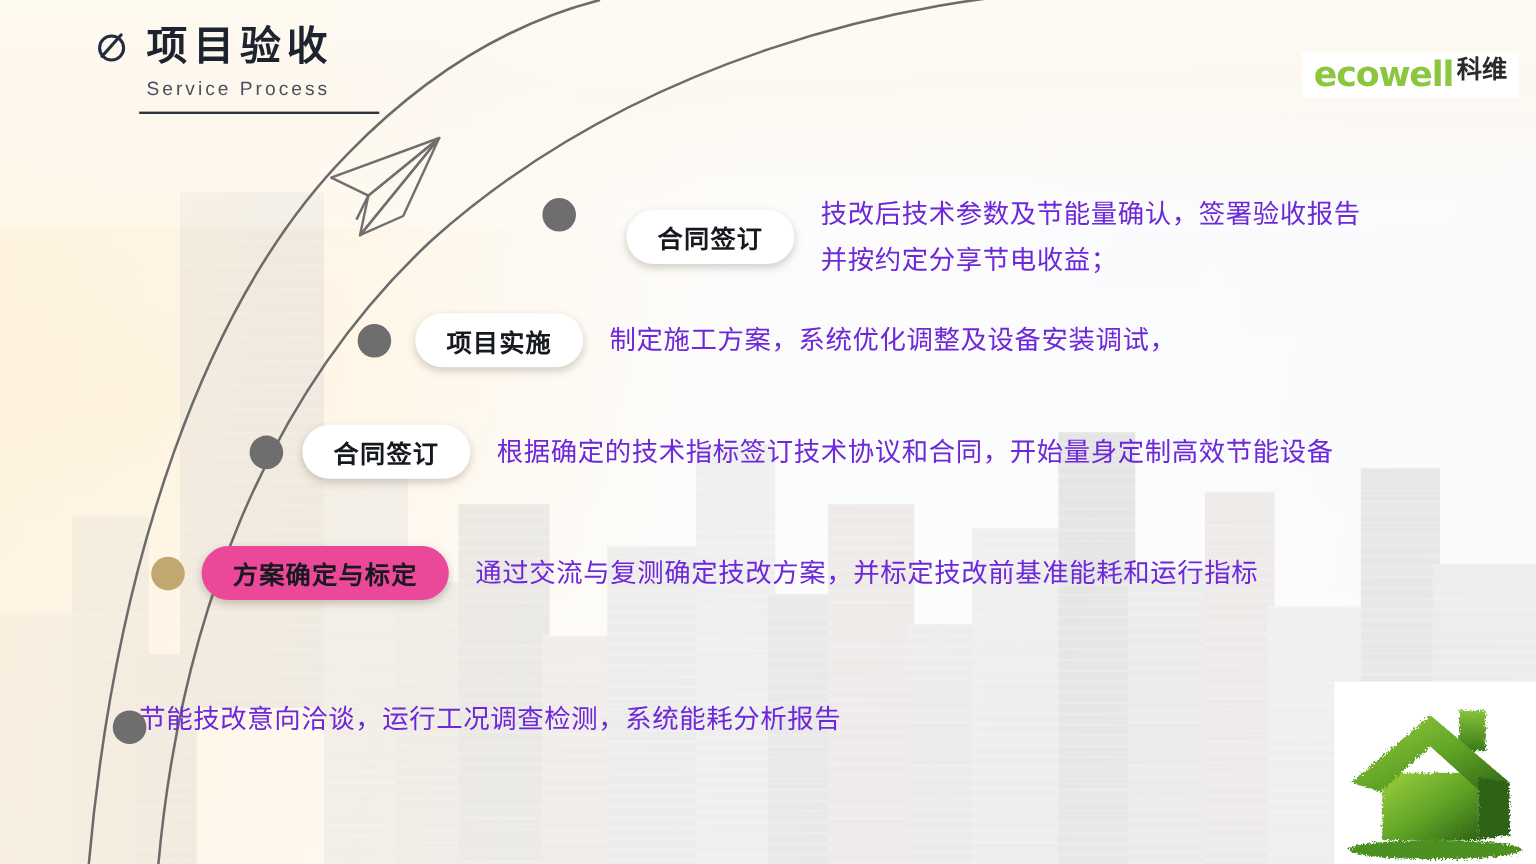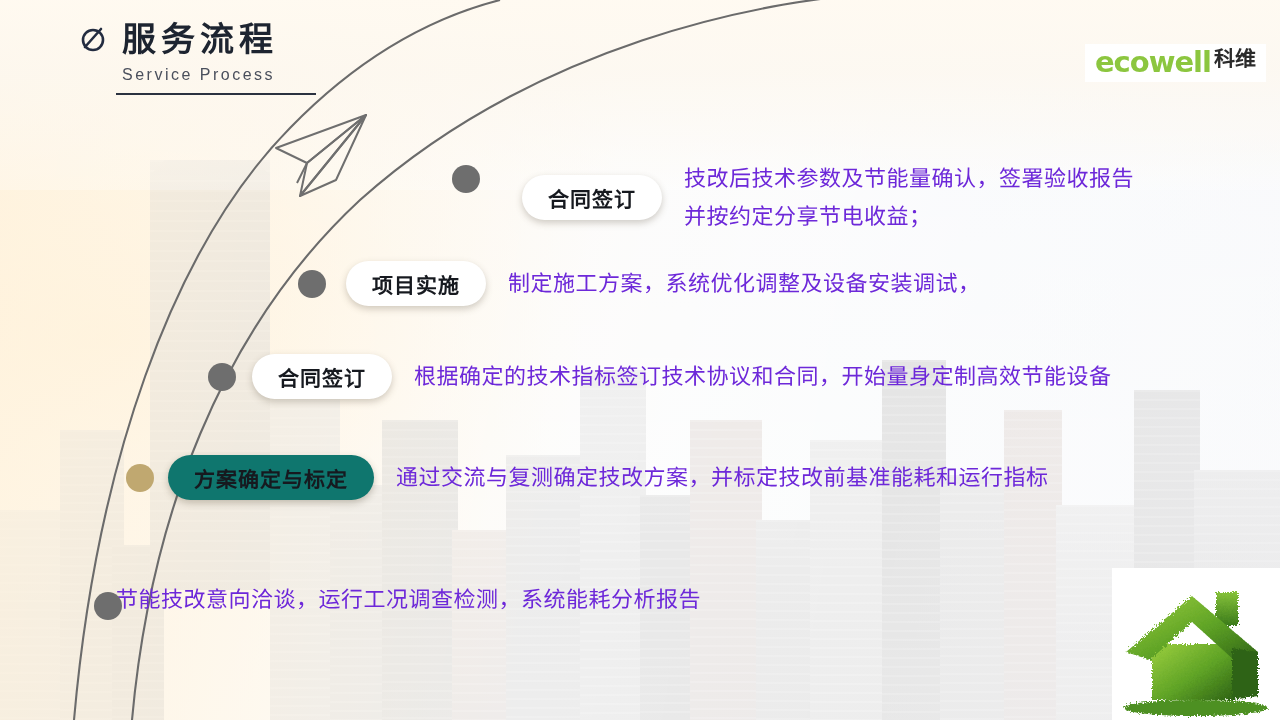--- a/index.html
+++ b/index.html
@@ -106,21 +106,21 @@
     position:absolute;width:28px;height:28px;border-radius:50%;
     background:#6e6e6e;
   }
   .dot.gold{background:#c0a870;}
   .pill{
     border-radius:26px;background:#ffffff;
     box-shadow:0 3px 7px rgba(90,80,60,.28);
     display:flex;align-items:center;justify-content:center;
     height:45px;padding:0 26px;flex:0 0 auto;
   }
-  .pill.gold{background:#0f766e;box-shadow:0 3px 7px rgba(90,80,60,.32);}
+  .pill.gold{background:#ec4899;box-shadow:0 3px 7px rgba(90,80,60,.32);}
   .pill span{
     font-size:21px;font-weight:700;color:#16191f;letter-spacing:1px;white-space:nowrap;
   }
   .desc{
     margin-left:22px;font-size:22px;color:#6d28d9;line-height:1.72;
     white-space:nowrap;letter-spacing:.5px;
   }
   .desc .l2{display:block;}
 
   
@@ -181,21 +181,21 @@
   </svg>
 
   <div class="header">
     <div class="title-row">
       <span class="mark">
         <svg width="30" height="30" viewBox="0 0 30 30">
           <circle cx="15" cy="16" r="10" fill="none" stroke="#232c40" stroke-width="2.6"></circle>
           <line x1="7" y1="23" x2="23" y2="5" stroke="#232c40" stroke-width="2.6" stroke-linecap="round"></line>
         </svg>
       </span>
-      <span class="title-cn">服务流程</span>
+      <span class="title-cn">项目验收</span>
     </div>
     <div class="title-en">Service  Process</div>
     <div class="title-rule"></div>
   </div>
 
   <div class="logo">
     <span class="logo-word">ecowell</span>
     <span class="logo-cn">科维</span>
   </div>
 

